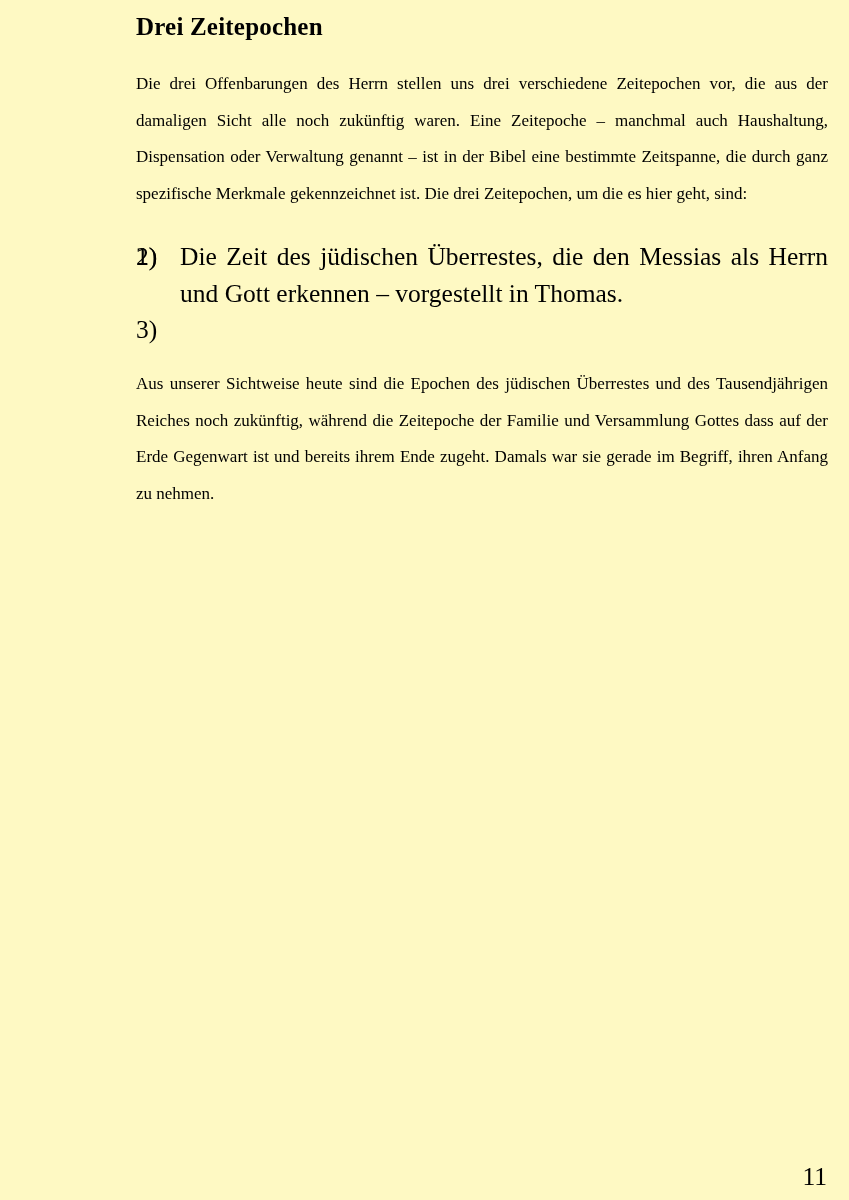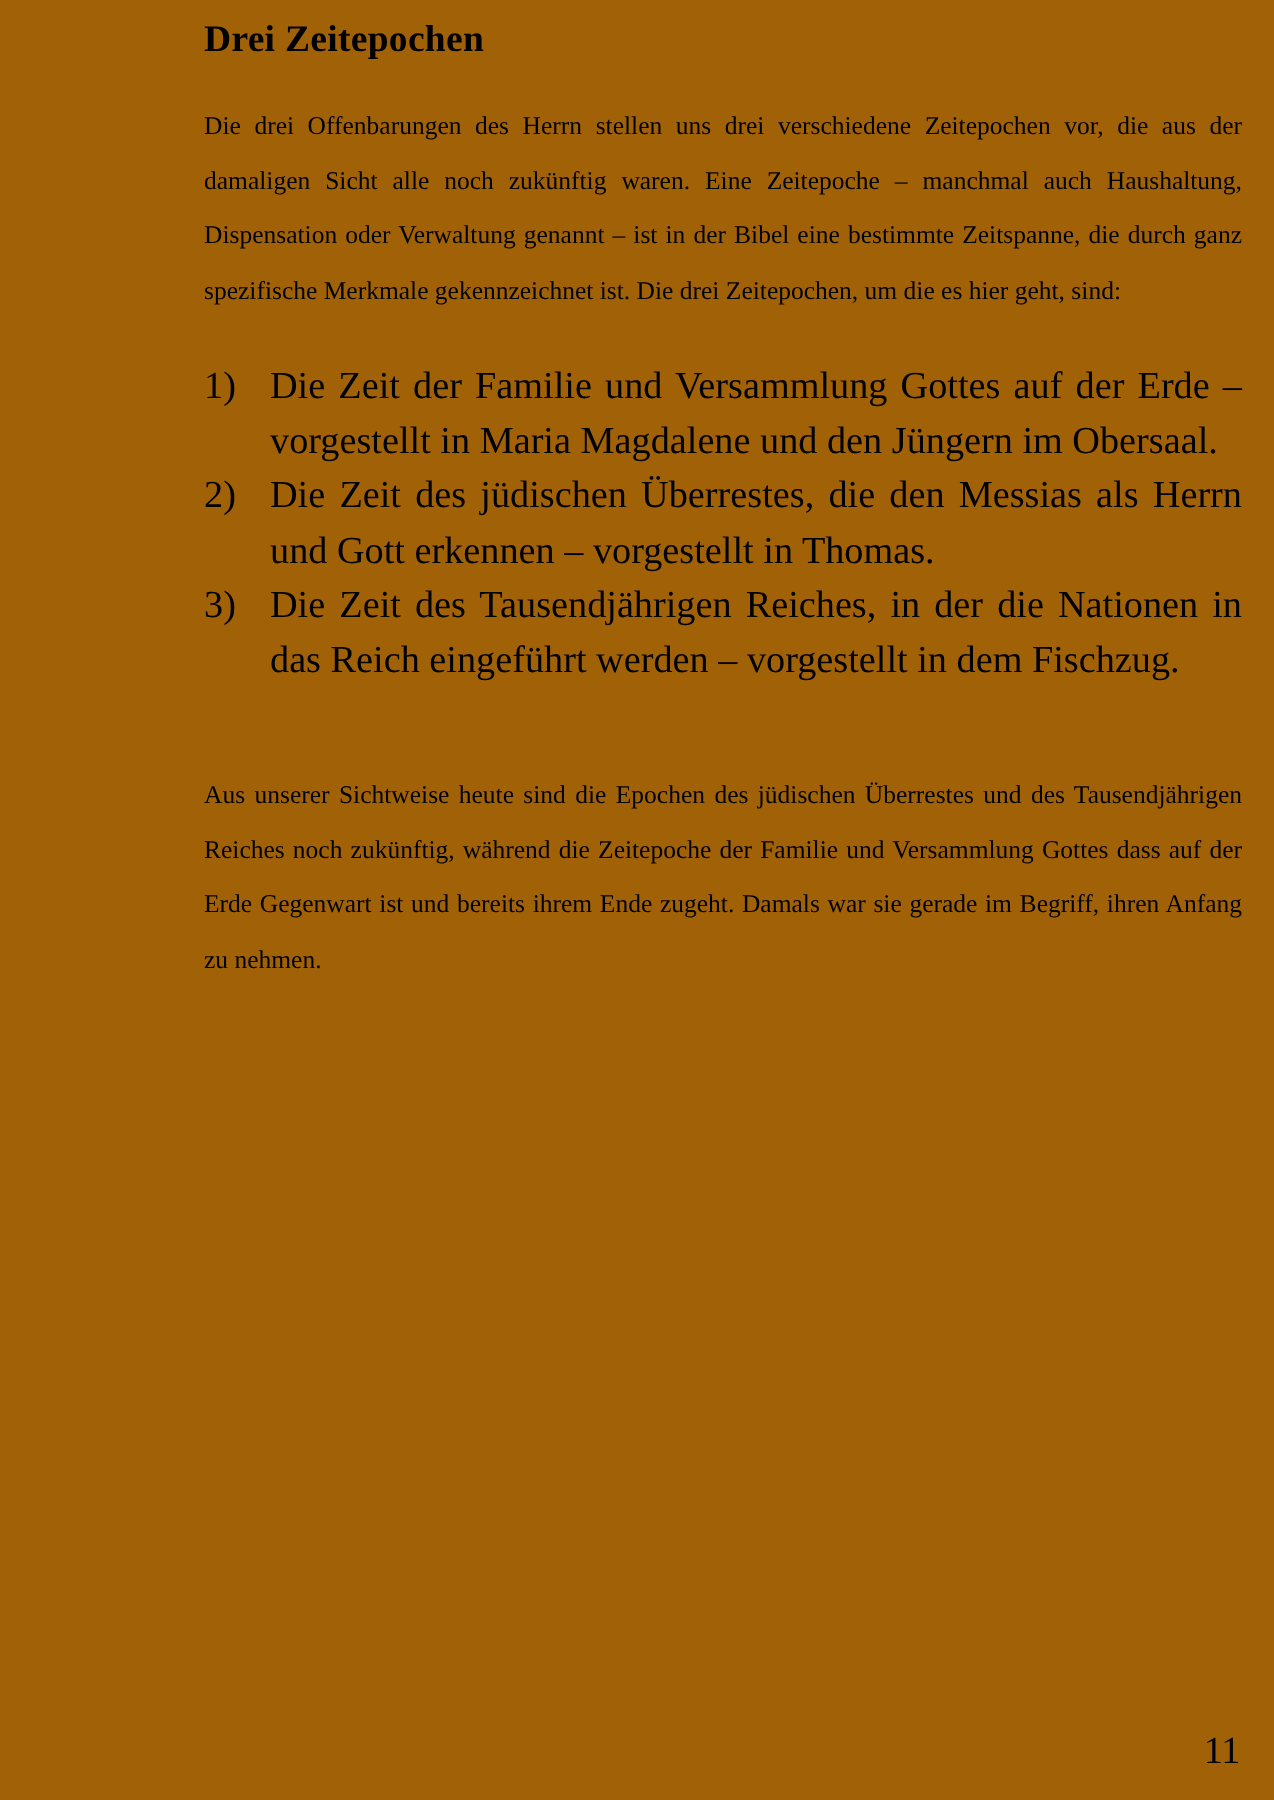--- a/index.html
+++ b/index.html
@@ -4,21 +4,21 @@
 <style>
   html, body {
     margin: 0;
     padding: 0;
     background: #ffffff;
   }
   .page {
     position: relative;
     width: 849px;
     height: 1200px;
-    background: #a16207;
+    background: #fef9c3;
     font-family: "Liberation Serif", "DejaVu Serif", serif;
     color: #000000;
     box-sizing: border-box;
     overflow: hidden;
   }
   .content {
     position: absolute;
     left: 136px;
     top: 12px;
     width: 692px;
@@ -60,21 +60,21 @@
     left: 0;
     top: 0;
     width: 40px;
     text-align: left;
     font-size: 25.5px;
     line-height: 36.5px;
   }
   .pagenum {
     position: absolute;
     right: 22px;
-    bottom: 18px;
+    bottom: 8px;
     font-size: 25.5px;
     line-height: 30px;
   }
 </style>
 </head>
 <body>
 
 <div class="page">
   <div class="content">
 
@@ -82,29 +82,27 @@
 
     <div class="gap-sm"></div>
 
     <p class="para">Die drei Offenbarungen des Herrn stellen uns drei ver­schiedene Zeitepochen vor, die aus der damaligen Sicht alle noch zukünftig waren. Eine Zeitepoche – manch­mal auch Haushaltung, Dispensation oder Verwaltung genannt – ist in der Bibel eine bestimmte Zeitspanne, die durch ganz spezifische Merkmale gekennzeichnet ist. Die drei Zeitepochen, um die es hier geht, sind:</p>
 
     <div class="gap-lg"></div>
 
     <ol class="numlist">
       <li>
         <span class="marker">1)</span>
-        <span>Die Zeit der Familie und Versammlung Gottes auf der Erde – vorgestellt in Maria Magdalene und den Jüngern im Obersaal.</span>
       </li>
       <li>
         <span class="marker">2)</span>
         <span>Die Zeit des jüdischen Überrestes, die den Messias als Herrn und Gott erkennen – vorgestellt in Tho­mas.</span>
       </li>
       <li>
         <span class="marker">3)</span>
-        <span>Die Zeit des Tausendjährigen Reiches, in der die Na­tionen in das Reich eingeführt werden – vorgestellt in dem Fischzug.</span>
       </li>
     </ol>
 
     <div class="gap-lg"></div>
 
 
     <div class="gap-lg"></div>
 
     <p class="para">Aus unserer Sichtweise heute sind die Epochen des jü­dischen Überrestes und des Tausendjährigen Reiches noch zukünftig, während die Zeitepoche der Familie und Versammlung Gottes dass auf der Erde Gegenwart ist und bereits ihrem Ende zugeht. Damals war sie gerade im Begriff, ihren Anfang zu nehmen.</p>
 

